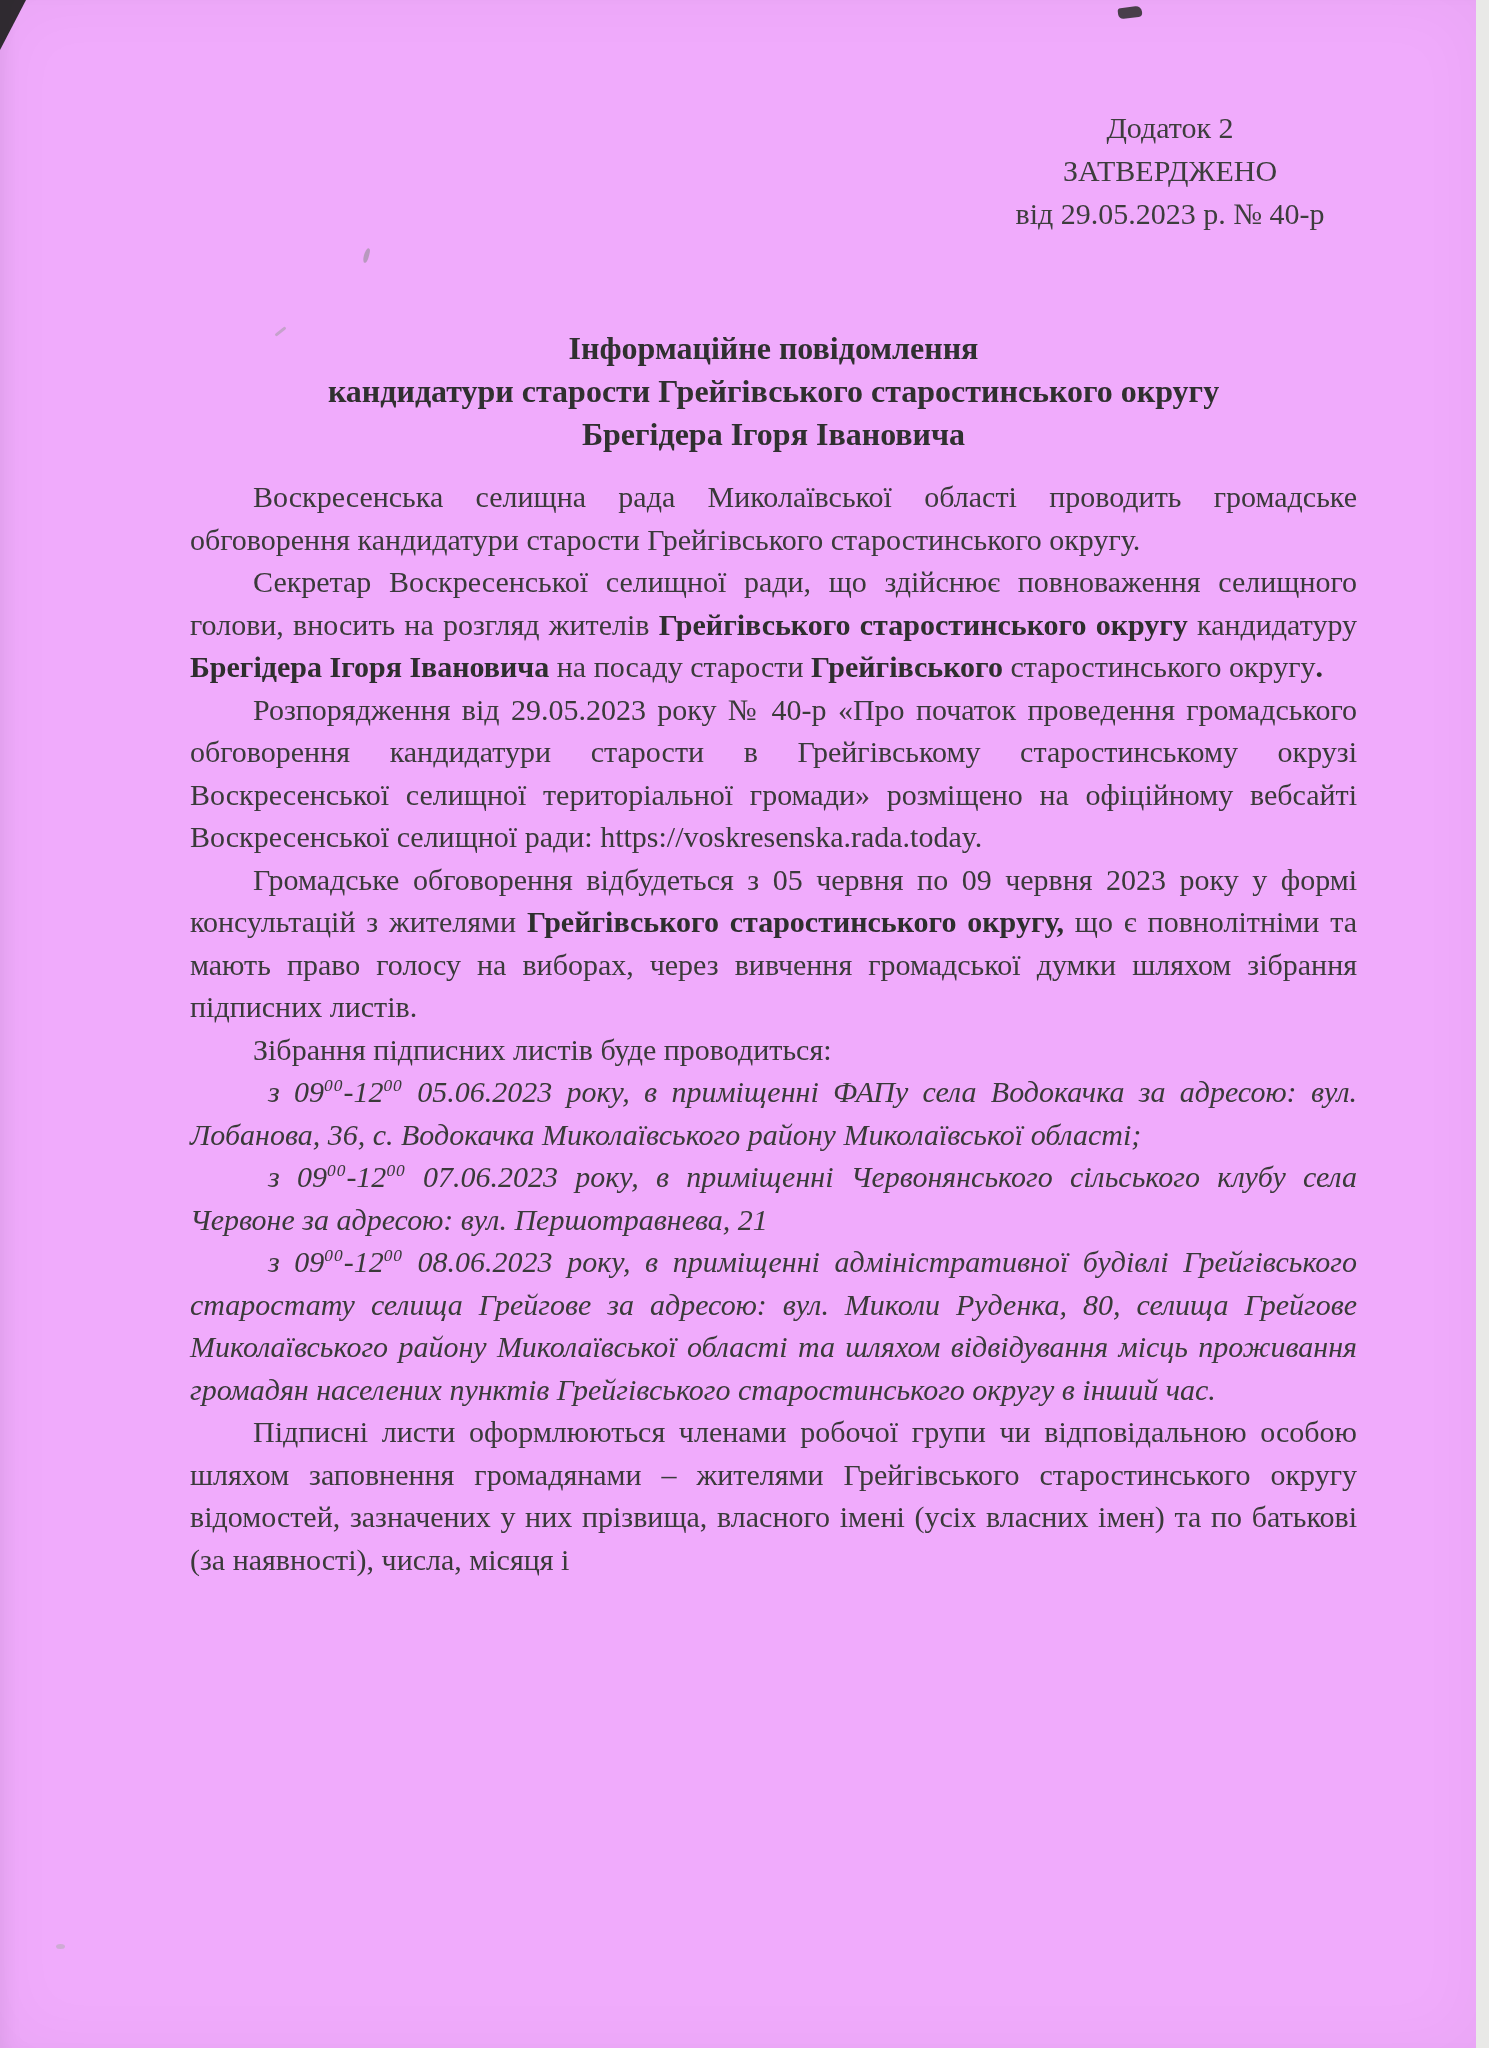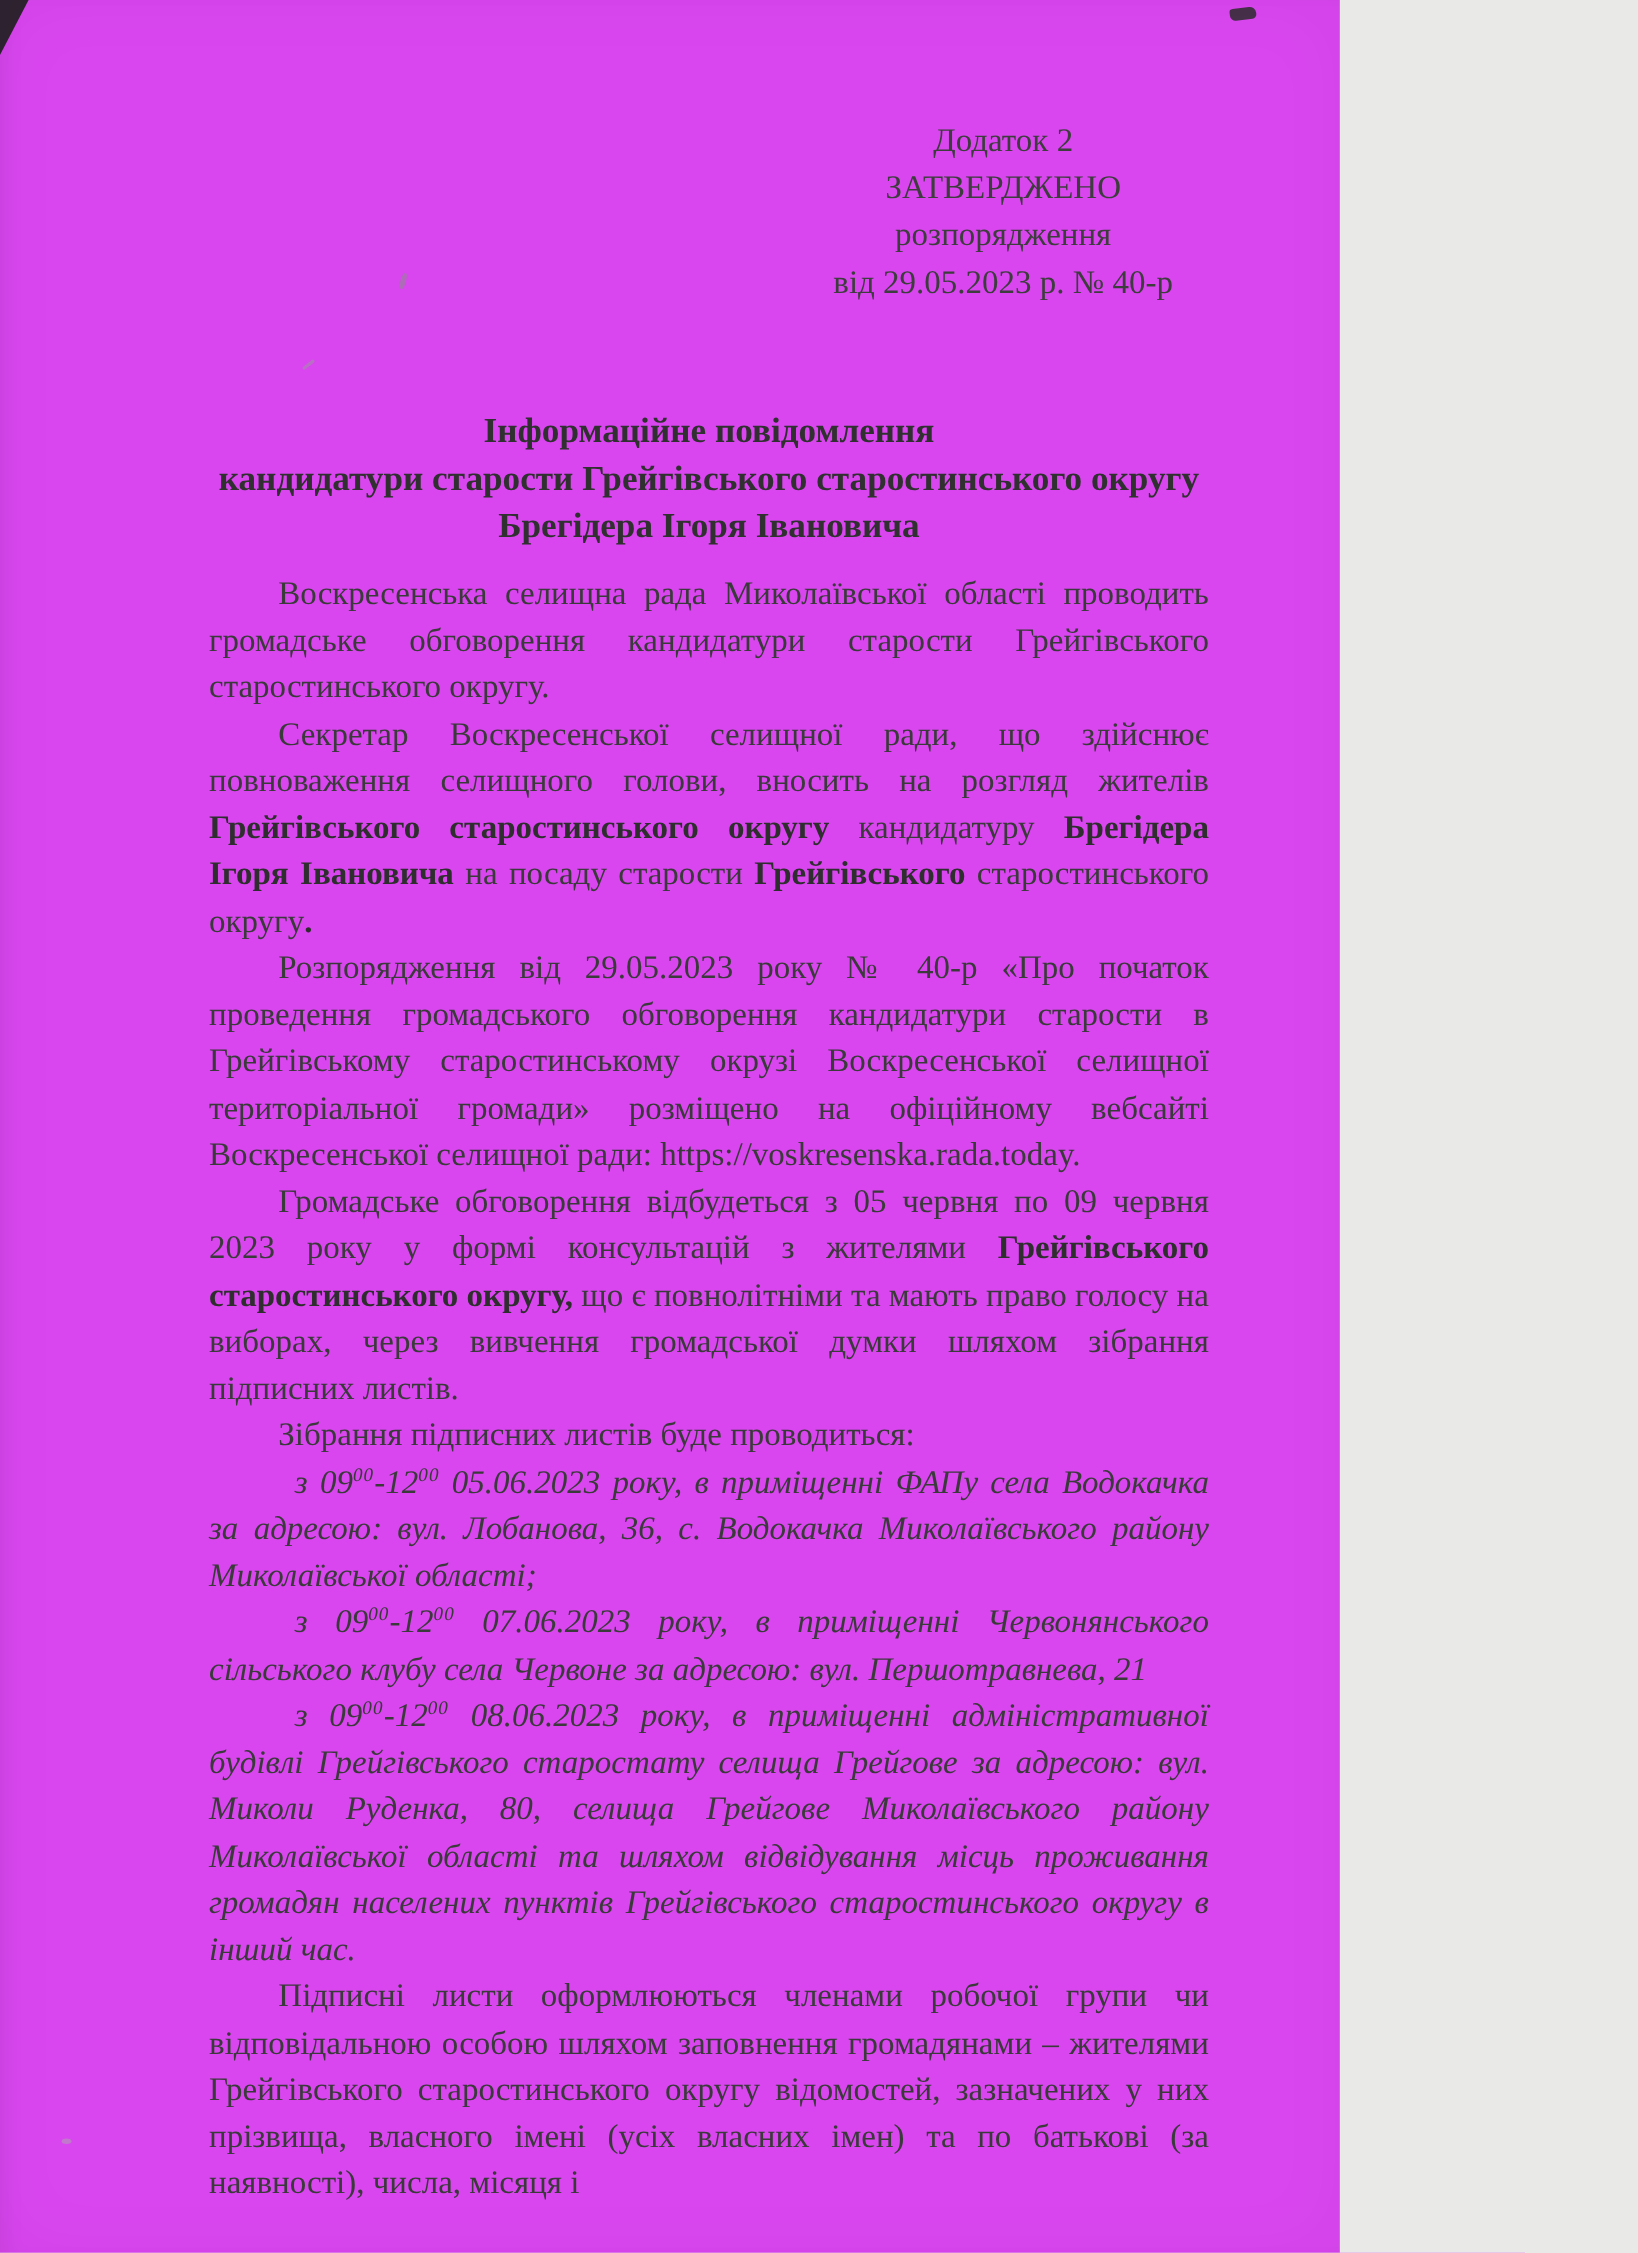--- a/index.html
+++ b/index.html
@@ -3,22 +3,22 @@
 <meta charset="utf-8">
 <style>
   html, body { margin: 0; padding: 0; }
   body {
     width: 1489px; height: 2048px;
     background: #e9e9e7;
     font-family: "Liberation Serif", "DejaVu Serif", serif;
   }
   .page {
     position: relative;
-    width: 1218px; height: 2048px;
-    background: #d946ef;
+    width: 1476px; height: 2048px;
+    background: #f0abfc;
     overflow: hidden;
     color: #3a3a3a;
     box-shadow: inset 0 0 70px rgba(0,0,0,0.035), inset 14px 0 22px -12px rgba(0,0,0,0.07);
   }
   
   .corner-tl {
     position: absolute; top: 0; left: 0;
     width: 0; height: 0;
     border-left: 26px solid #1f1f1f;
     border-bottom: 50px solid transparent;
@@ -88,21 +88,20 @@
 <div class="page">
   <div class="corner-tl"></div>
   <div class="mark-tr"></div>
   <div class="speck-1"></div>
   <div class="speck-2"></div>
   <div class="speck-3"></div>
 
   <div class="header-block" id="header-block">
       <div>Додаток 2</div>
       <div>ЗАТВЕРДЖЕНО</div>
-      <div>розпорядження</div>
       <div>від 29.05.2023 р. № 40-р</div>
     </div>
   <div class="title-block" id="title-block">
       <div>Інформаційне повідомлення</div>
       <div>кандидатури старости Грейгівського старостинського округу</div>
       <div>Брегідера Ігоря Івановича</div>
     </div>
   <div class="body-block" id="body-block">
       <p class="para"><span>Воскресенська селищна рада Миколаївської області проводить громадське обговорення кандидатури старости Грейгівського старостинського округу.</span></p>
       <p class="para"><span>Секретар Воскресенської селищної ради, що здійснює повноваження селищного голови, вносить на розгляд жителів </span><span class="b">Грейгівського старостинського округу</span><span> кандидатуру </span><span class="b">Брегідера Ігоря Івановича</span><span> на посаду старости </span><span class="b">Грейгівського</span><span> старостинського округу</span><span class="b">.</span></p>

